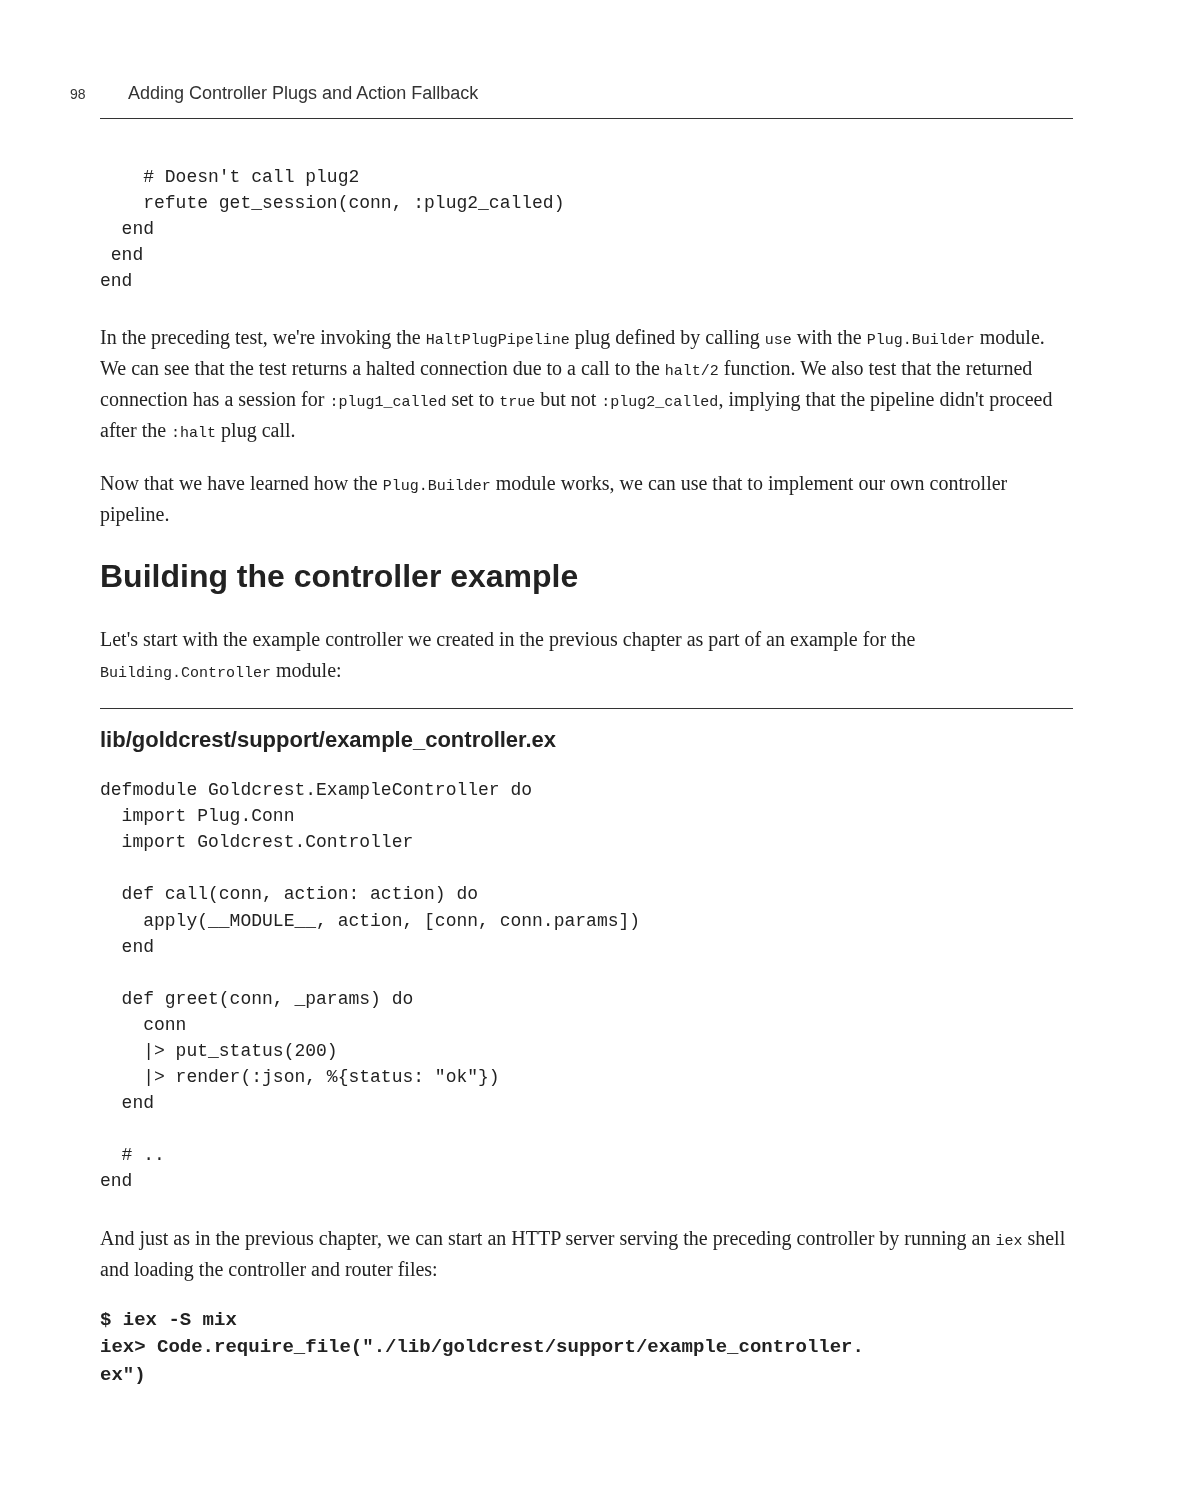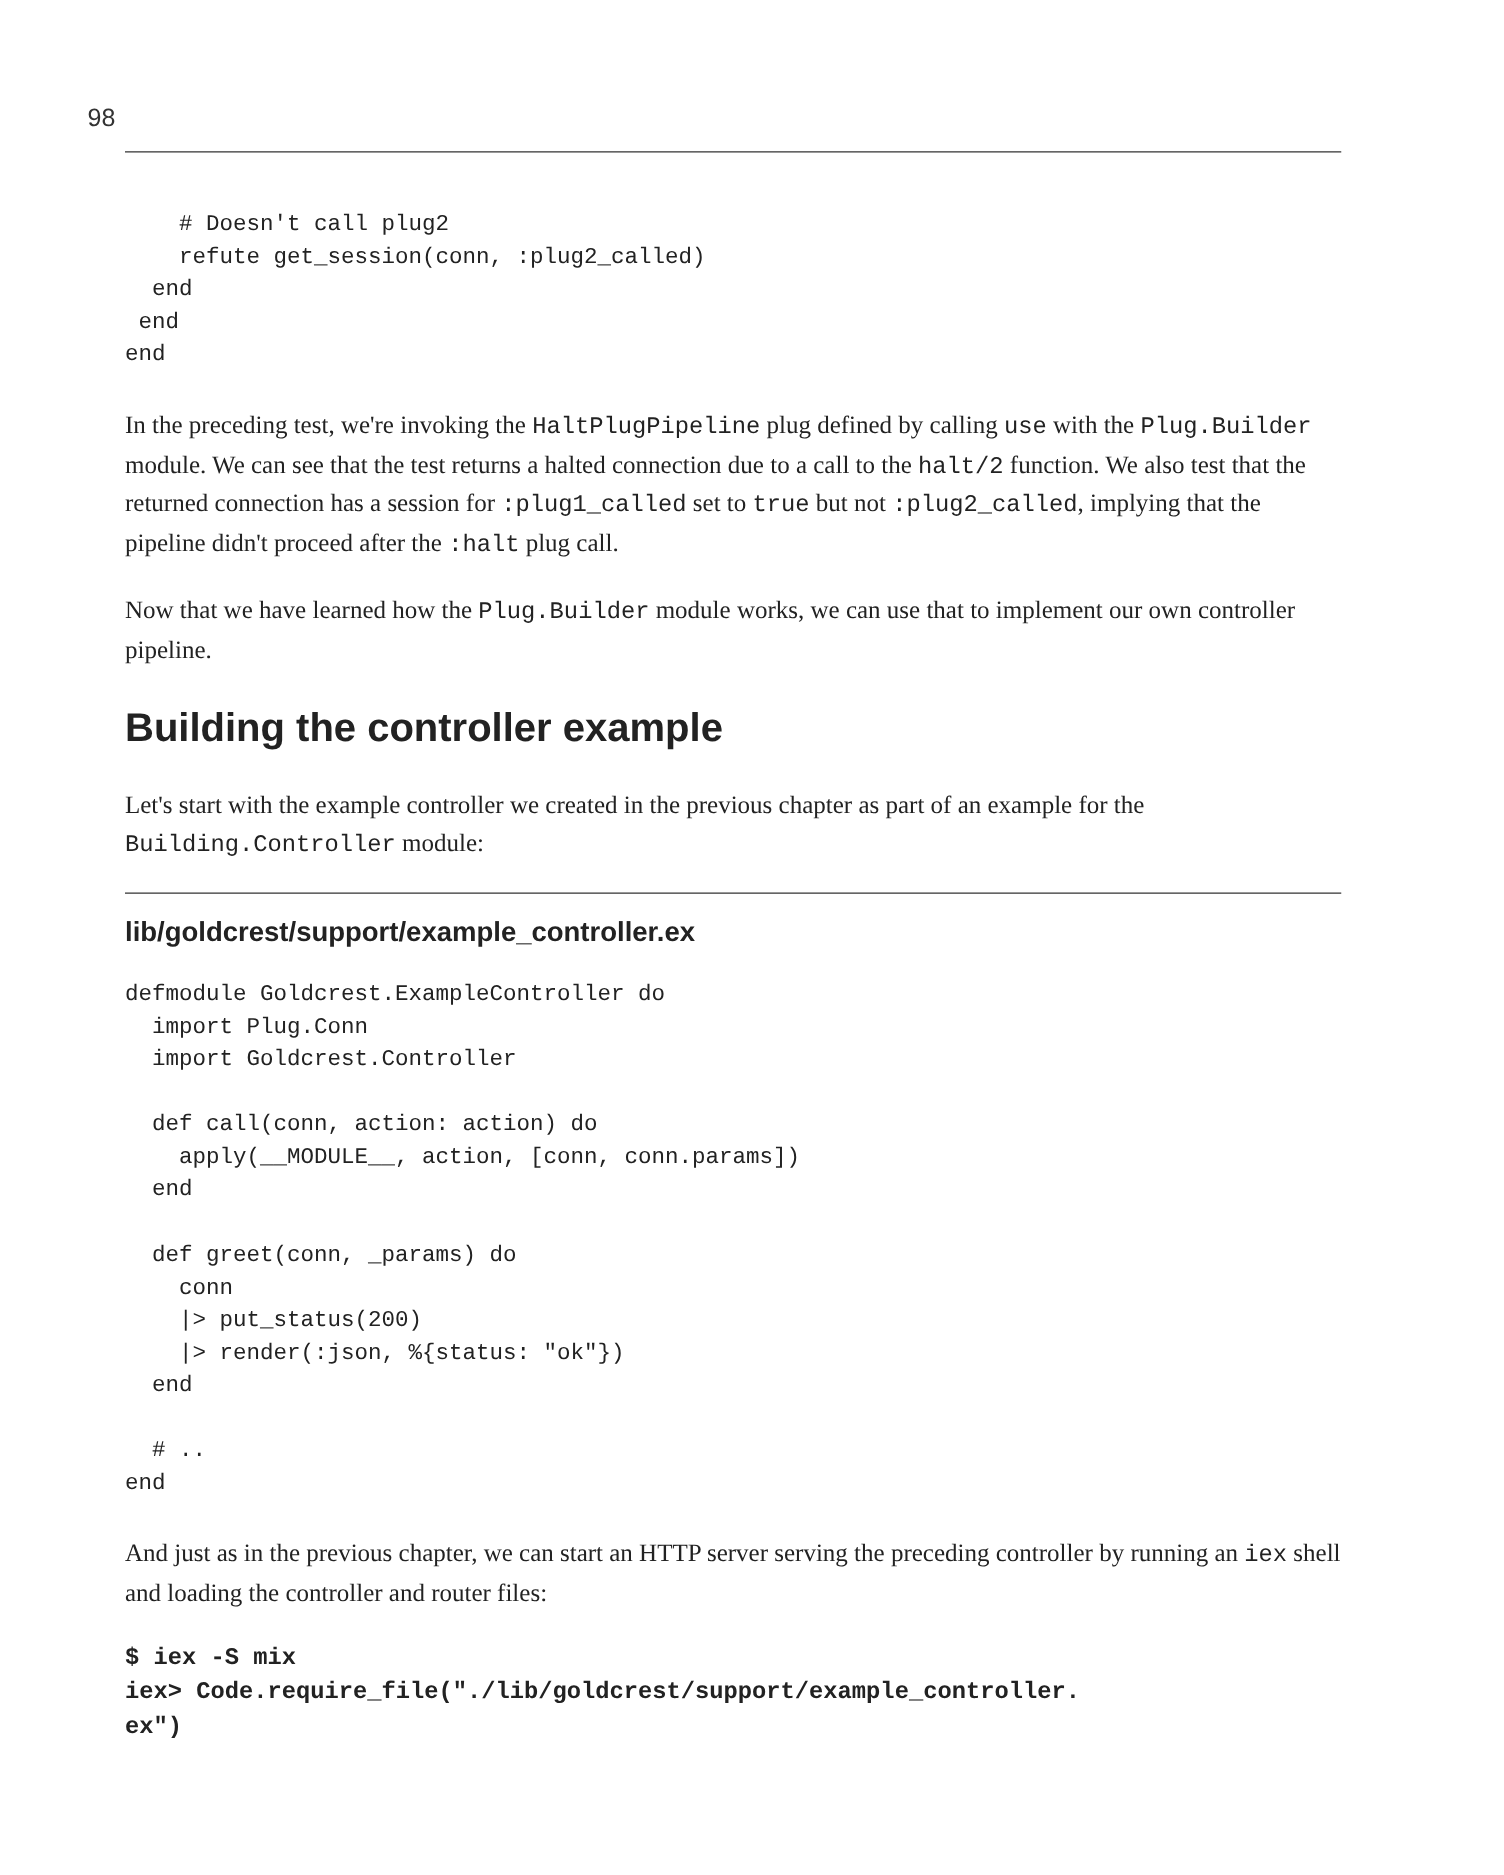--- a/index.html
+++ b/index.html
@@ -18,21 +18,21 @@
     .page-header {
       display: flex;
       align-items: baseline;
       gap: 28px;
       border-bottom: 1.5px solid #333;
       padding-bottom: 10px;
       margin-bottom: 45px;
     }
     .page-number {
       font-family: -apple-system, BlinkMacSystemFont, 'Segoe UI', Arial, sans-serif;
-      font-size: 20px;
+      font-size: 14px;
       color: #333;
       margin-left: -30px;
       width: 30px;
     }
     .chapter-title {
       font-family: -apple-system, BlinkMacSystemFont, 'Segoe UI', Arial, sans-serif;
       font-size: 18px;
       color: #333;
       font-weight: 400;
     }
@@ -55,21 +55,21 @@
       margin-top: 12px;
     }
     .paragraph {
       font-size: 20px;
       margin-bottom: 22px;
       text-align: left;
       color: #222;
     }
     .mono {
       font-family: 'Courier New', Courier, monospace;
-      font-size: 19px;
+      font-size: 15px;
     }
     .section-heading {
       font-family: -apple-system, BlinkMacSystemFont, 'Segoe UI', Arial, sans-serif;
       font-size: 32px;
       font-weight: 700;
       color: #222;
       margin-top: 22px;
       margin-bottom: 22px;
     }
     .file-header {
@@ -82,20 +82,21 @@
       margin-top: 3px;
       margin-bottom: 12px;
       color: #222;
     }
   </style>
 </head>
 <body>
 
 <div class="page-header">
   <span class="page-number">98</span>
+  <span class="chapter-title">Adding Controller Plugs and Action Fallback</span>
 </div>
 
 <div class="code-block">    # Doesn't call plug2
     refute get_session(conn, :plug2_called)
   end
  end
 end</div>
 
 <p class="paragraph">
   <span>In the preceding test, we're invoking the </span><span class="mono">HaltPlugPipeline</span><span> plug defined by calling </span><span class="mono">use</span><span> with the </span><span class="mono">Plug.Builder</span><span> module. We can see that the test returns a halted connection due to a call to the </span><span class="mono">halt/2</span><span> function. We also test that the returned connection has a session for </span><span class="mono">:plug1_called</span><span> set to </span><span class="mono">true</span><span> but not </span><span class="mono">:plug2_called</span><span>, implying that the pipeline didn't proceed after the </span><span class="mono">:halt</span><span> plug call.</span>

